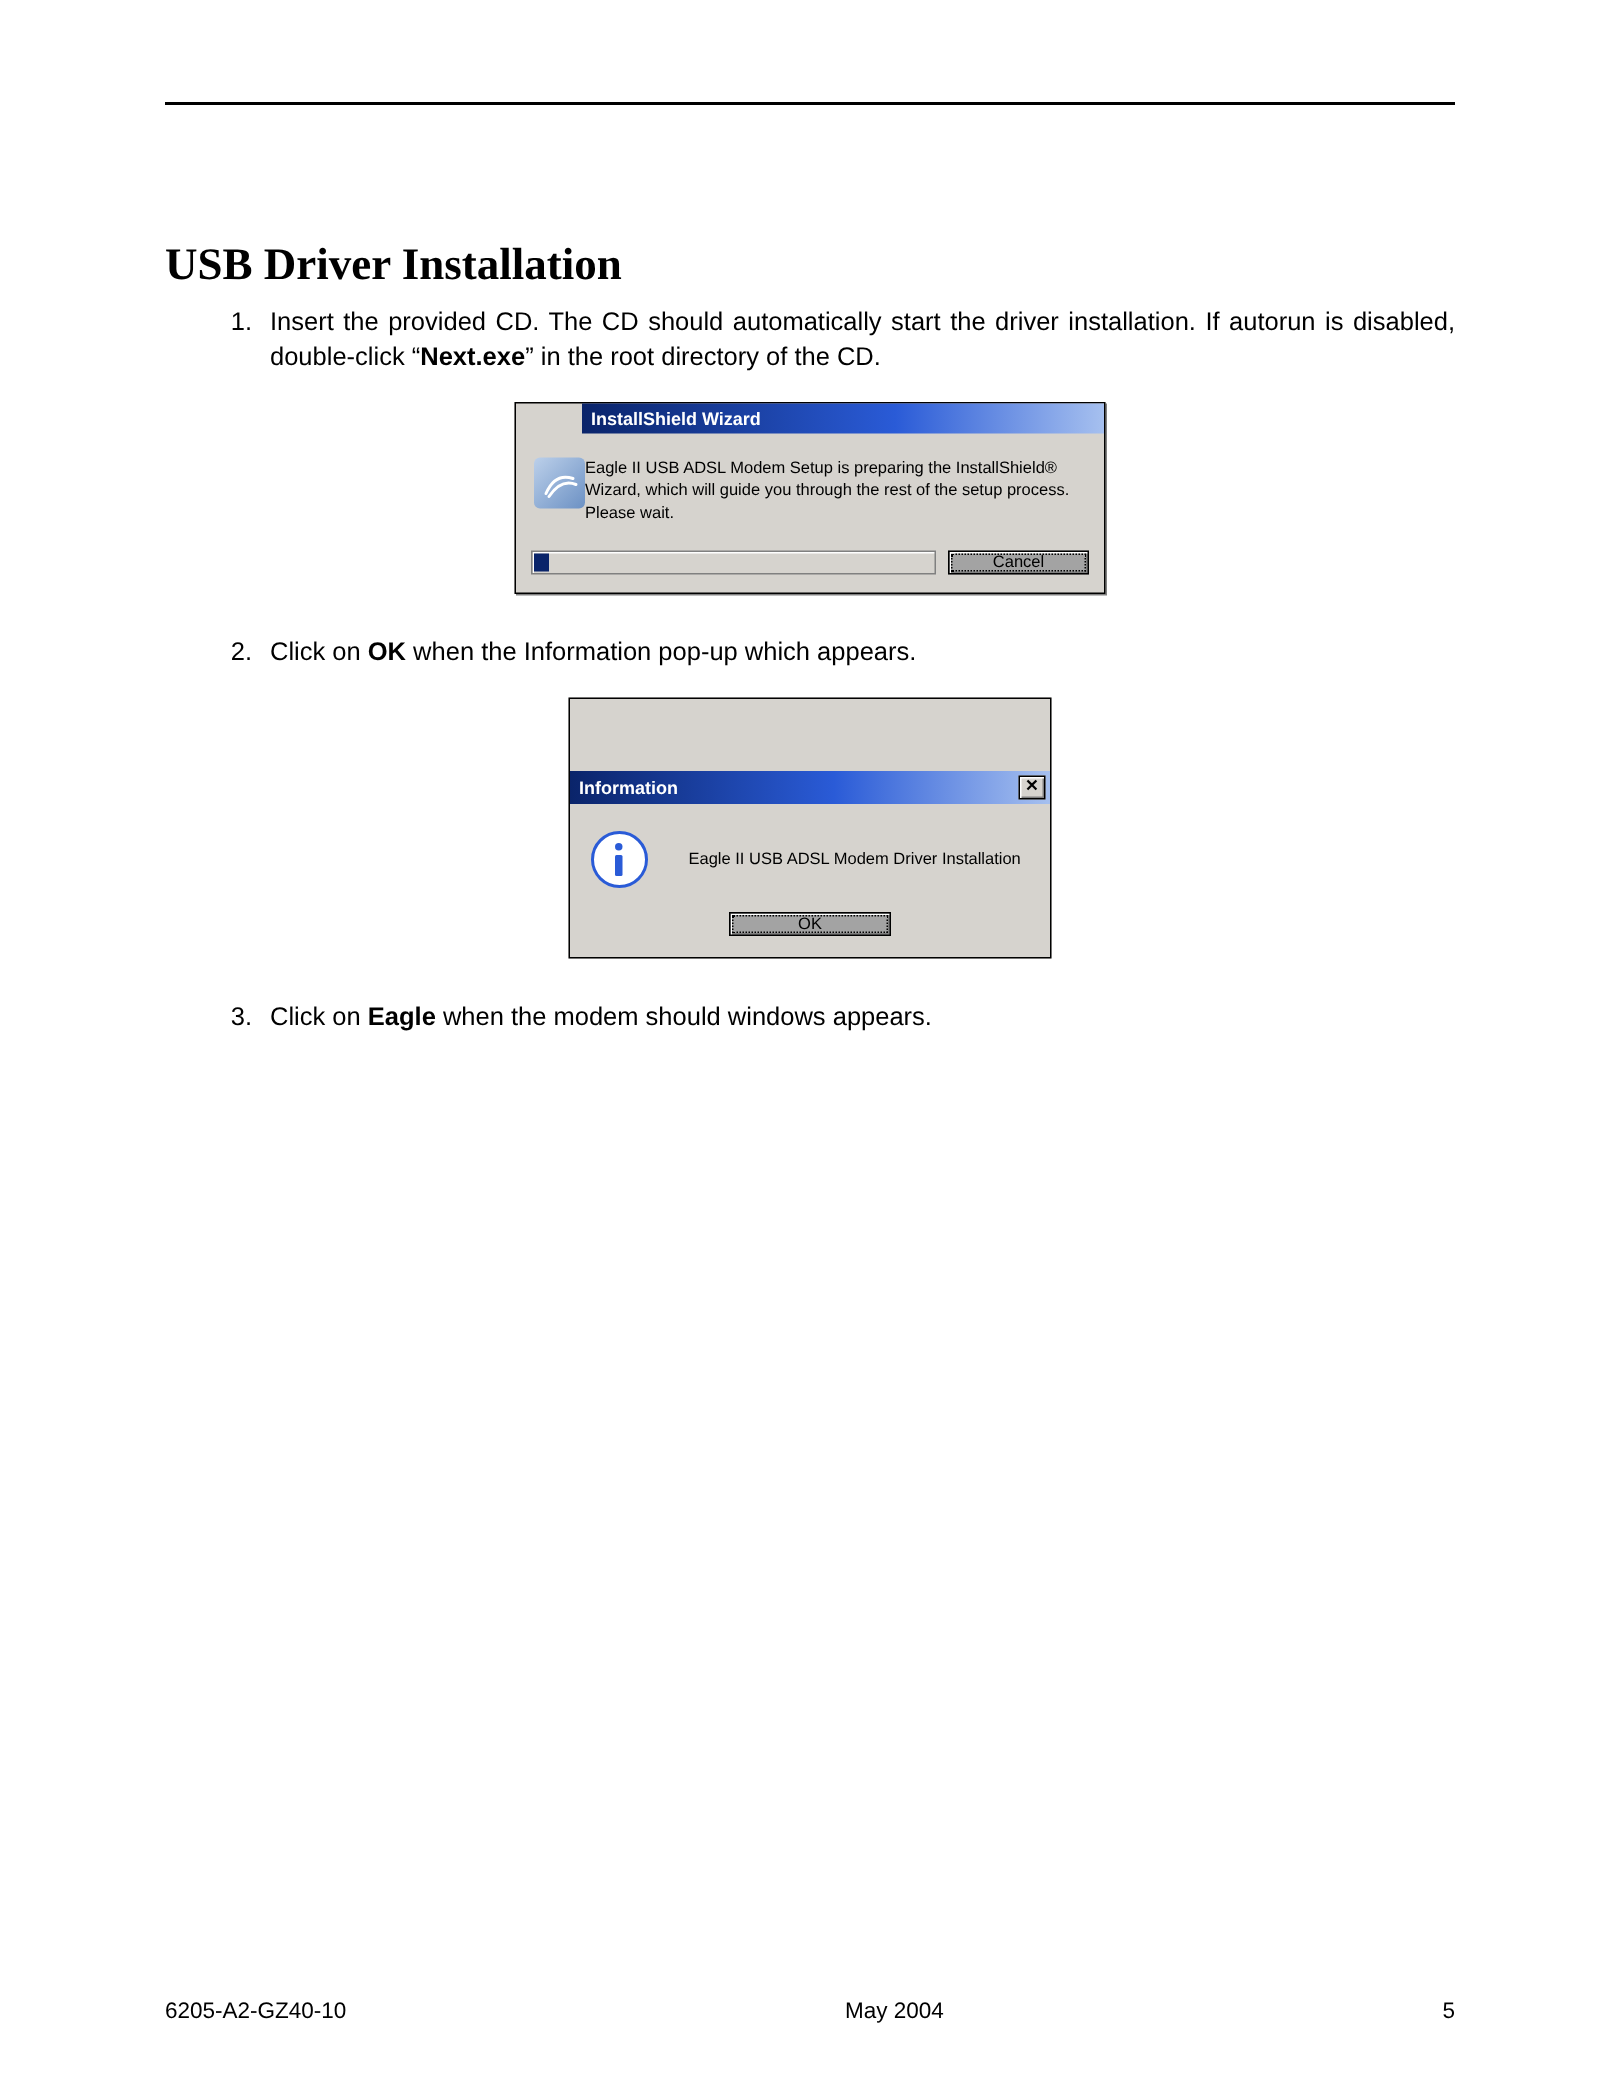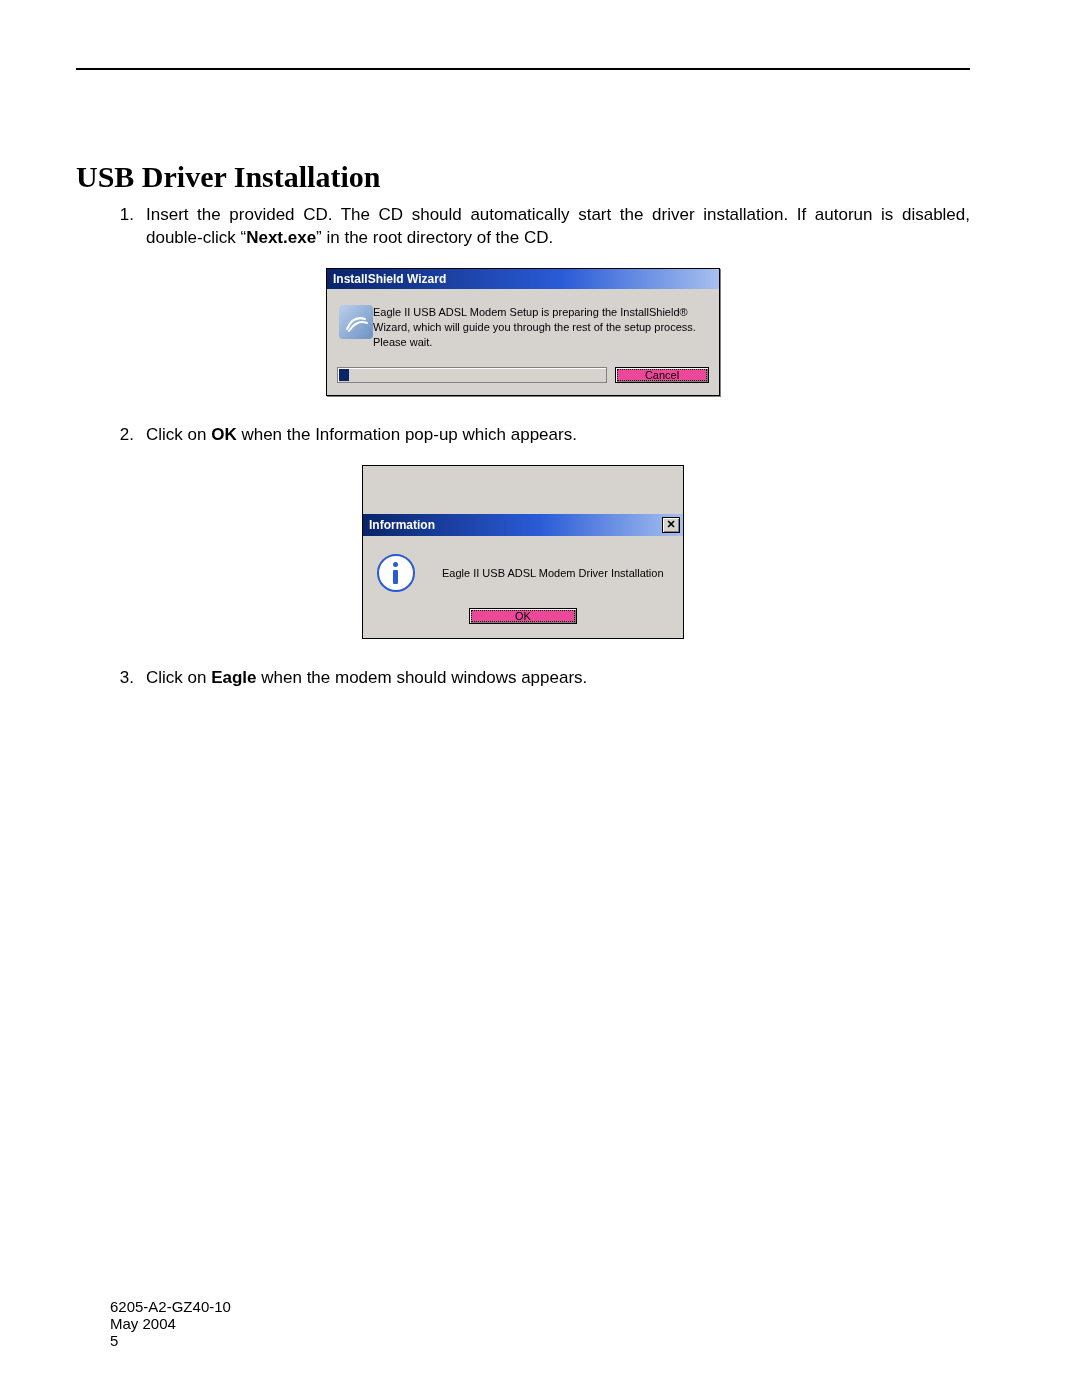--- a/index.html
+++ b/index.html
@@ -5,21 +5,21 @@
   body {
     margin: 0;
     padding: 0;
     width: 1080px;
     height: 1397px;
     font-family: Arial, Helvetica, sans-serif;
     background: #fff;
     position: relative;
   }
   .page {
-    padding: 62px 110px 0 76px;
+    padding: 62px 110px 0 110px;
   }
   .top-rule {
     border-top: 2px solid #000;
     margin-top: 6px;
     margin-bottom: 90px;
   }
   .heading {
     font-family: "Times New Roman", Times, serif;
     font-size: 30px;
     font-weight: bold;
@@ -57,20 +57,21 @@
     box-shadow: 1px 1px 0 #808080;
     font-family: Tahoma, "MS Sans Serif", sans-serif;
     font-size: 11px;
   }
   .dlg1-title {
     background: linear-gradient(to right, #0a246a 0%, #2a5bd7 60%, #a6c0ef 100%);
     color: #fff;
     font-weight: bold;
     font-size: 12px;
     padding: 3px 6px;
+    margin-left: 44px;
   }
   .dlg1-body {
     display: flex;
     padding: 16px 12px 10px 12px;
   }
   .dlg1-icon {
     width: 34px; height: 34px;
     background: linear-gradient(135deg, #bcd0ea, #6c91c4);
     border-radius: 4px;
     position: relative;
@@ -93,21 +94,21 @@
     position:relative;
   }
   .prog-fill {
     position:absolute; left:1px; top:1px; bottom:1px;
     width:10px;
     background:#0a246a;
   }
   .btn {
     font-family: Tahoma, sans-serif;
     font-size:11px;
-    background:#ec4899;
+    background:#a3a3a3;
     border:1px solid #000;
     box-shadow: inset 1px 1px 0 #fff, inset -1px -1px 0 #808080;
     padding:1px 14px;
     min-width:64px;
     text-align:center;
     cursor:pointer;
   }
   .btn.focus {
     outline:1px dotted #000;
     outline-offset:-3px;
@@ -176,21 +177,20 @@
     padding:10px 0 14px 0;
   }
   .footer {
     position:absolute;
     bottom:48px;
     left:110px; right:110px;
     display:flex;
     justify-content:space-between;
     font-size:15px;
     color:#000;
-    flex-direction:column;
   }
 </style>
 </head>
 <body>
 
 <div class="page">
   <div class="top-rule"></div>
 
   <h1 class="heading">USB Driver Installation</h1>
 

